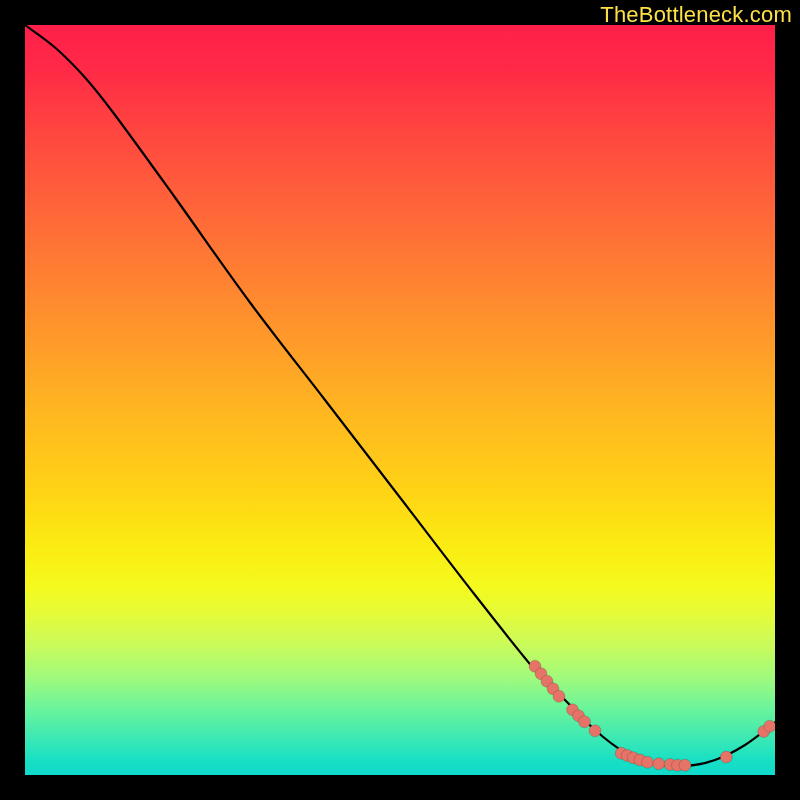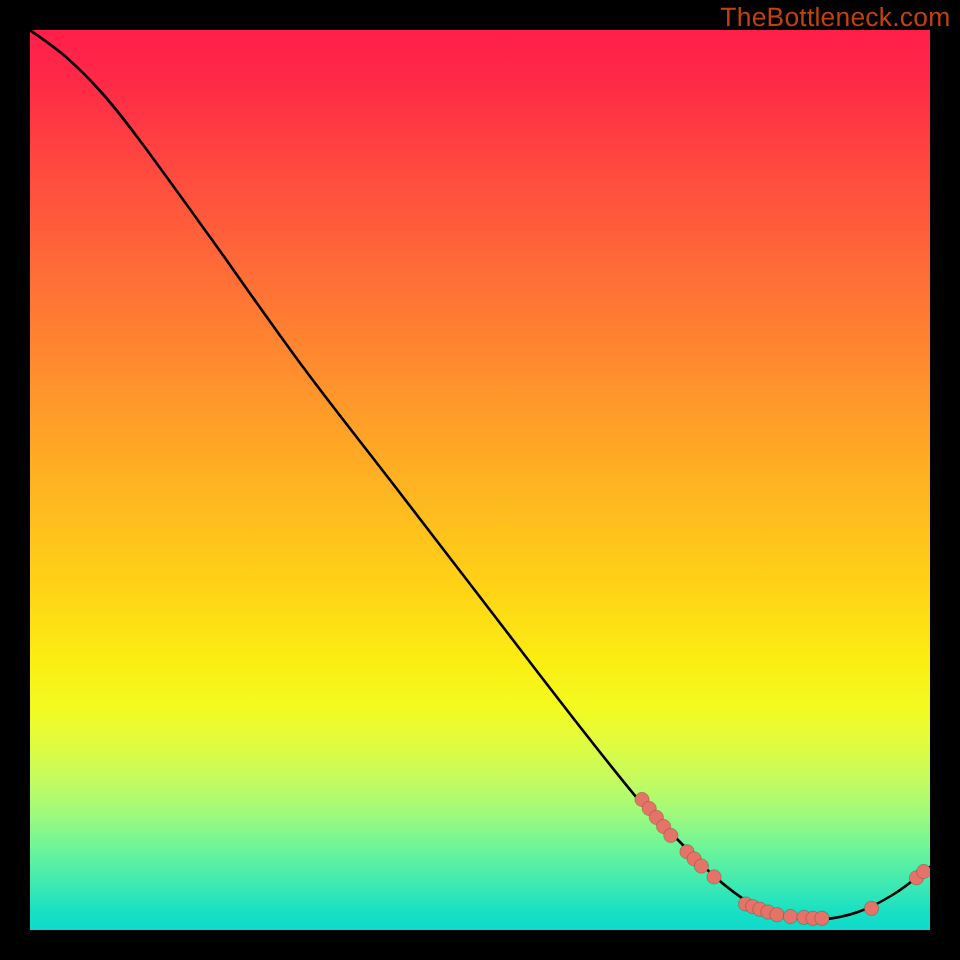--- a/index.html
+++ b/index.html
@@ -67,21 +67,21 @@
   }
   .marker {
     fill: #e57367;
     stroke: rgba(0,0,0,0.25);
     stroke-width: 0.6;
   }
   .watermark {
     position: absolute;
     top: 2px;
     right: 8px;
-    color: #c2410c;
+    color: #fde047;
     font-size: 22px;
     letter-spacing: 0.2px;
     user-select: none;
   }
 </style>
 </head>
 <body>
 
 <div class="stage">
   <div class="watermark">TheBottleneck.com</div>

